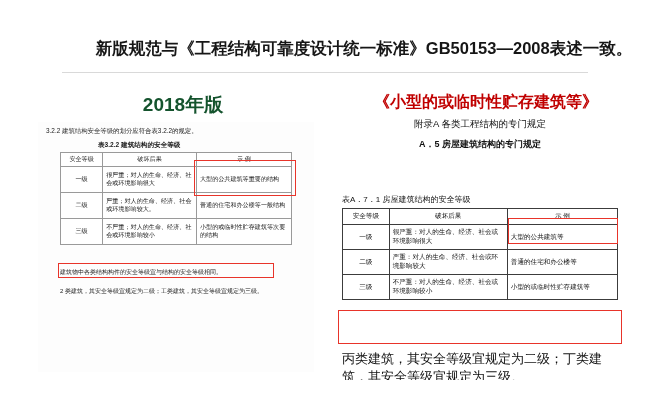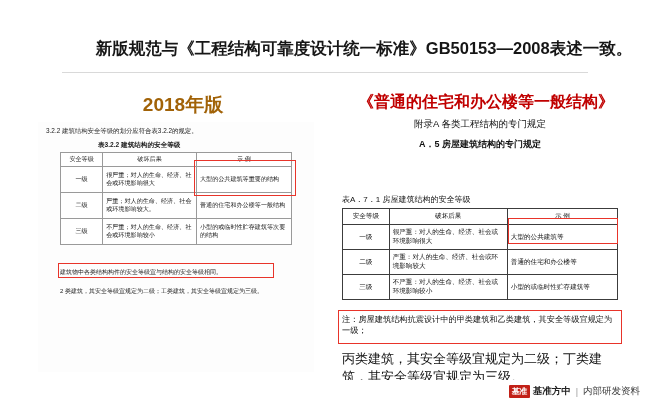--- a/index.html
+++ b/index.html
@@ -25,21 +25,21 @@
     padding-left:39px;
   }
   .rule-line{
     position:absolute;left:62px;top:72px;width:526px;height:1px;
     background:#d9d9d9;
   }
   
   .head-left{
     position:absolute;left:88px;top:92px;width:190px;
     text-align:center;
-    color:#a16207;
+    color:#14532d;
     font-weight:bold;
     font-size:19px;
   }
   .head-right{
     position:absolute;left:336px;top:92px;width:300px;
     text-align:center;
     color:#c00000;
     font-weight:bold;
     font-size:16px;
   }
@@ -149,21 +149,21 @@
 </style>
 </head>
 <body>
 
 <div class="slide">
 
   <div class="top-title">新版规范与《工程结构可靠度设计统一标准》GB50153—2008表述一致。</div>
   <div class="rule-line"></div>
 
   <div class="head-left">2018年版</div>
-  <div class="head-right">《普通的住宅和办公楼等一般结构》</div>
+  <div class="head-right">《小型的或临时性贮存建筑等》</div>
 
   <div class="left-doc">
     <div class="ld-line ld-clause">3.2.2  建筑结构安全等级的划分应符合表3.2.2的规定。</div>
     <div class="ld-line ld-tabcap">表3.2.2 建筑结构的安全等级</div>
 
     <table class="ldtab">
       <tbody>
           <tr class="ld-rowh">
         <th class="c-lvl">安全等级</th>
         <th class="c-dmg">破坏后果</th>
@@ -217,29 +217,22 @@
         <td class="r-ex">普通的住宅和办公楼等</td>
       </tr>
       <tr class="rd-row">
         <td class="r-lvl">三级</td>
         <td class="r-dmg">不严重：对人的生命、经济、社会或环境影响较小</td>
         <td class="r-ex">小型的或临时性贮存建筑等</td>
       </tr>
     </tbody>
       </table>
 
-    <div class="rd-note">注：房屋建筑结构抗震设计中的甲类建筑和乙类建筑，其安全等级宜规定为一级；</div>
     <div class="rd-note2">丙类建筑，其安全等级宜规定为二级；丁类建筑，其安全等级宜规定为三级。</div>
 
     <div class="hl-box" style="left:178px;top:100px;width:108px;height:24px;"></div>
     <div class="hl-box" style="left:8px;top:192px;width:282px;height:32px;"></div>
   </div>
 
   <div class="bottom-fade"></div>
 
-  <div class="footer">
-    <span class="logo-badge">基准</span>
-    <span class="brand">基准方中</span>
-    <span class="divider">|</span>
-    <span class="footer-note">内部研发资料</span>
-  </div>
 
 </div>
 
 </body></html>

